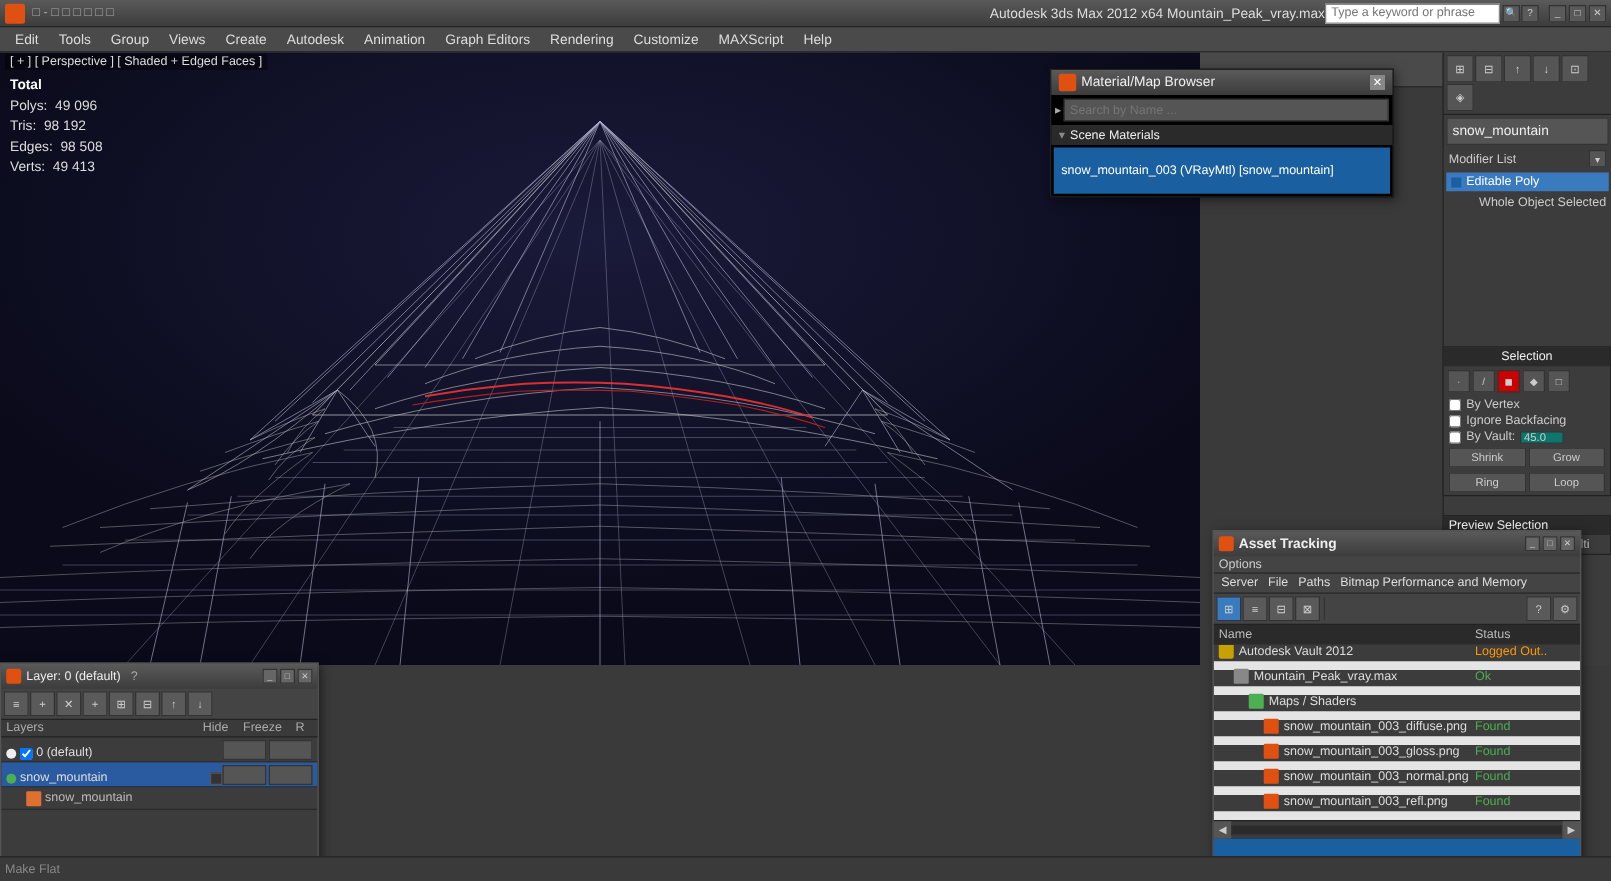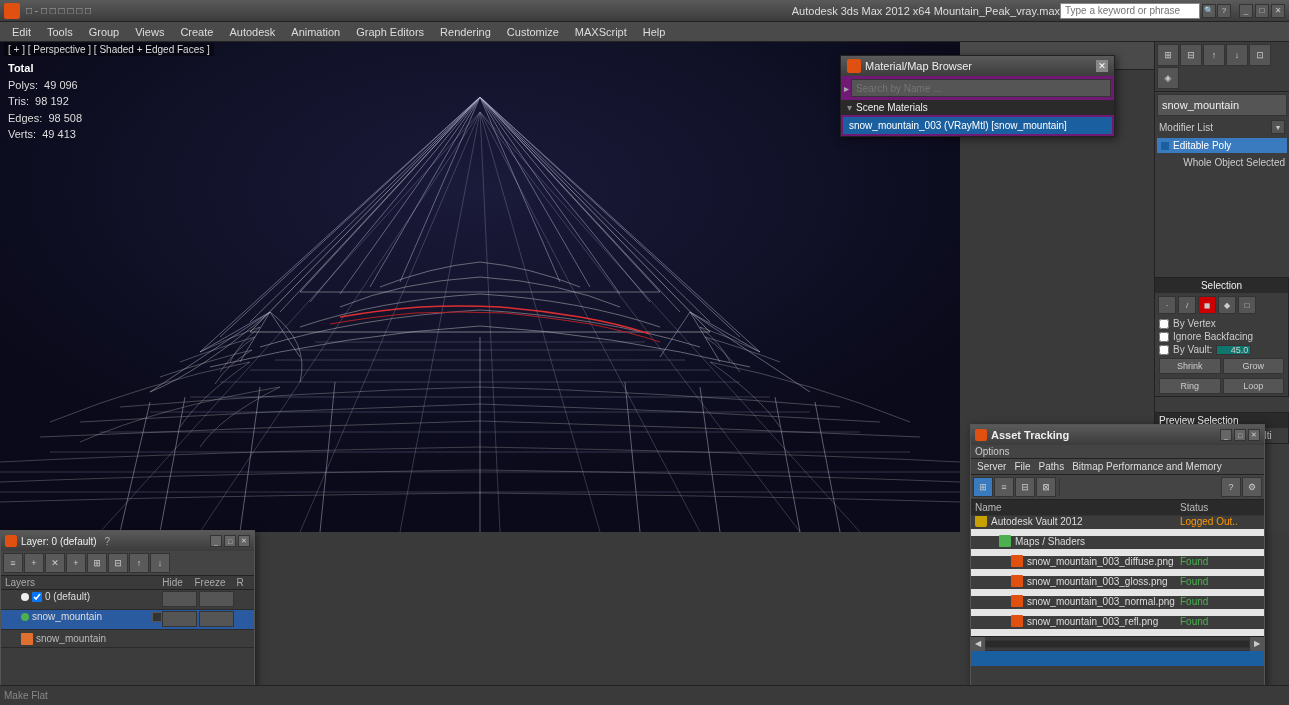--- a/index.html
+++ b/index.html
@@ -150,21 +150,21 @@
       gap: 4px;
     }
     .blue-square { width: 8px; height: 8px; background: #1a5fa0; flex-shrink: 0; }
 
     
     #material-browser {
       position: absolute;
       top: 55px;
       left: 840px;
       width: 275px;
-      background: #701a75;
+      background: #000000;
       border: 1px solid #222;
       box-shadow: 2px 2px 8px rgba(0,0,0,0.5);
     }
     #material-browser .panel-title {
       background: linear-gradient(to bottom, #5a5a5a, #3c3c3c);
       padding: 3px 6px;
       color: #eee;
       font-size: 11px;
       display: flex;
       align-items: center;
@@ -205,21 +205,21 @@
       padding: 2px 6px;
       color: #eee;
       font-size: 10px;
       display: flex; align-items: center; gap: 4px;
     }
     .mat-section-arrow { color: #888; }
 
     .mat-item {
       background: #1a5fa0;
       margin: 2px;
-      padding: 3px 6px;
+      padding: 13px 6px;
       color: #fff;
       font-size: 10px;
     }
 
     
     #selection-panel {
       position: absolute;
       top: 235px;
       right: 0;
       width: 135px;
@@ -308,22 +308,22 @@
       font-size: 10px; color: #aaa;
     }
     .lh-name { flex: 1; }
     .lh-hide { width: 35px; text-align: center; }
     .lh-freeze { width: 40px; text-align: center; }
     .lh-render { width: 20px; text-align: center; }
 
     #layers-list { flex: 1; overflow: hidden; }
     .layer-row {
       display: flex;
-      align-items: flex-start;
-      padding: 1px 20px;
+      align-items: flex-end;
+      padding: 1px 4px;
       border-bottom: 1px solid #2a2a2a;
       cursor: pointer;
       height: 20px;
     }
     .layer-row.selected { background: #2a5a9f; }
     .layer-name { flex: 1; font-size: 10px; color: #ddd; display: flex; align-items: center; gap: 3px; }
     .layer-check { width: 10px; height: 10px; }
     .layer-dot { width: 8px; height: 8px; border-radius: 50%; }
     .dot-white { background: #eee; }
     .dot-green { background: #4caf50; }
@@ -717,21 +717,21 @@
       <input type="checkbox" style="">
       <span>By Vertex</span>
     </div>
     <div class="sel-checkbox">
       <input type="checkbox" style="">
       <span>Ignore Backfacing</span>
     </div>
     <div class="sel-checkbox">
       <input type="checkbox" style="">
       <span>By Vault:</span>
-      <input type="text" style="width: 35px; background: #0f766e; border: 1px solid rgb(51, 51, 51); color: rgb(204, 204, 204); font-size: 9px; padding: 1px 2px; text-align: right;" value="45.0">
+      <input type="text" style="width: 35px; background: #0f766e; border: 1px solid rgb(51, 51, 51); color: rgb(204, 204, 204); font-size: 9px; padding: 1px 2px;" value="45.0">
     </div>
     <div class="sel-row">
       <div class="sel-btn">Shrink</div>
       <div class="sel-btn">Grow</div>
     </div>
     <div class="sel-row">
       <div class="sel-btn">Ring</div>
       <div class="sel-btn">Loop</div>
     </div>
   </div>
@@ -876,20 +876,27 @@
   <div id="at-table-body">
 
     <div class="at-row">
       <div class="at-row-name">
         <div class="at-vault-icon"></div>
         <span>Autodesk Vault 2012</span>
       </div>
       <div class="at-row-status status-logged">Logged Out..</div>
     </div>
 
+    <div class="at-row" style="padding-left:16px;">
+      <div class="at-row-name">
+        <div class="at-file-icon"></div>
+        <span>Mountain_Peak_vray.max</span>
+      </div>
+      <div class="at-row-status status-ok">Ok</div>
+    </div>
 
     <div class="at-row" style="padding-left:28px;">
       <div class="at-row-name">
         <div class="at-maps-icon"></div>
         <span>Maps / Shaders</span>
       </div>
       <div class="at-row-status"></div>
     </div>
 
     <div class="at-row" style="padding-left:40px;">

